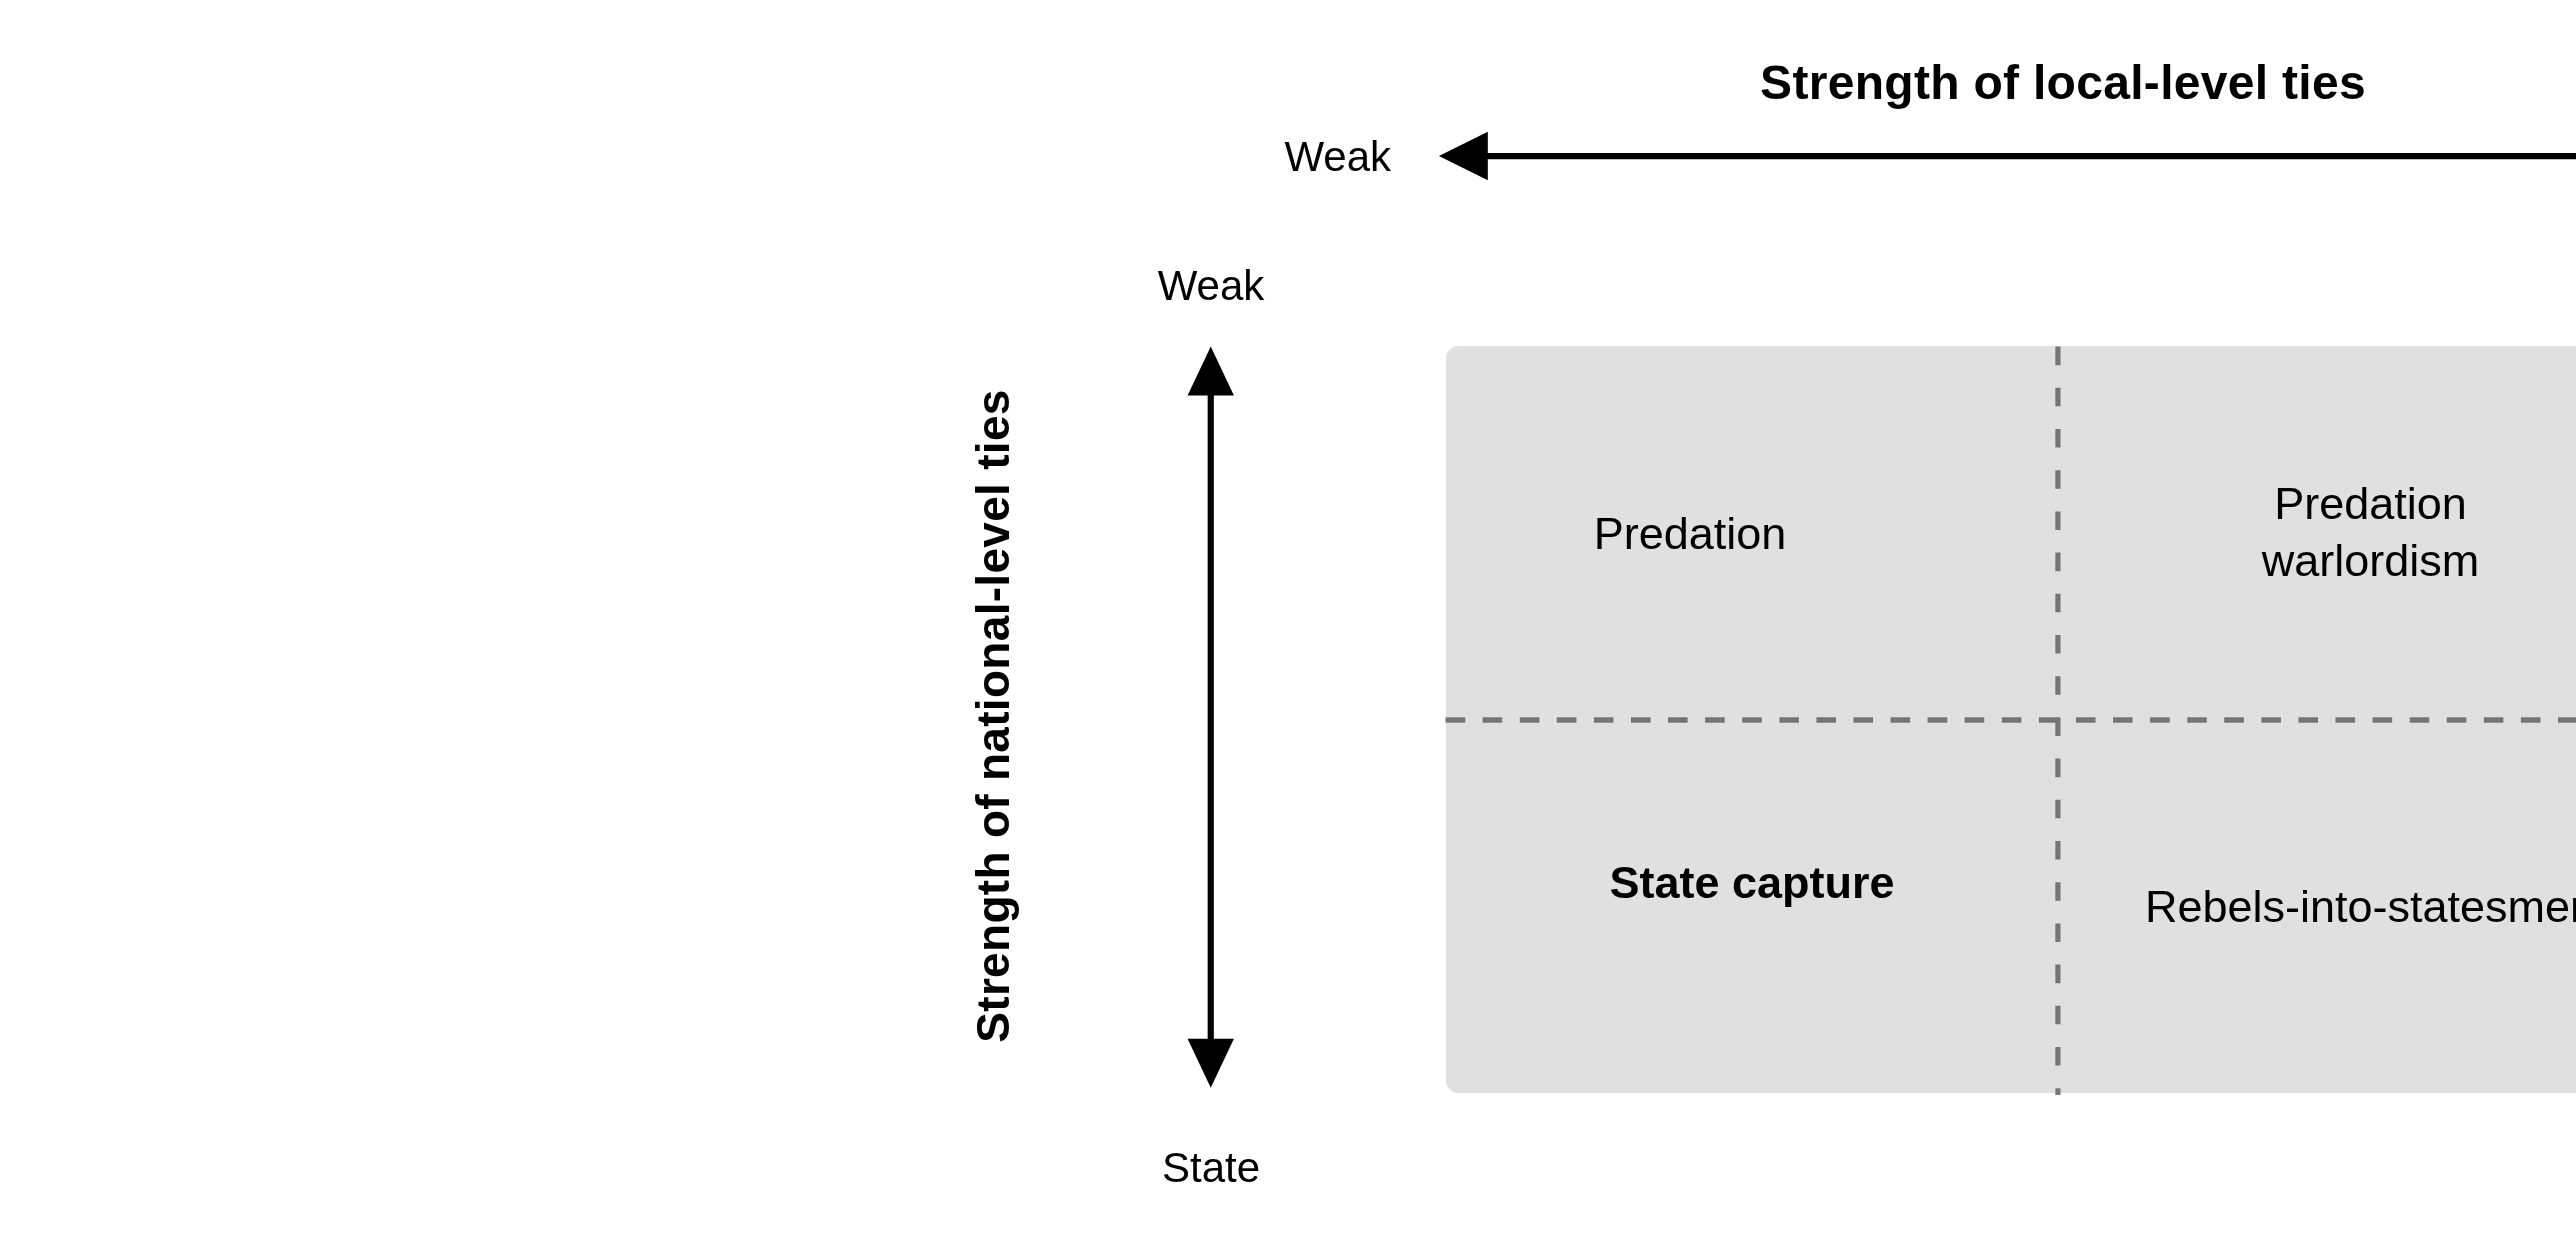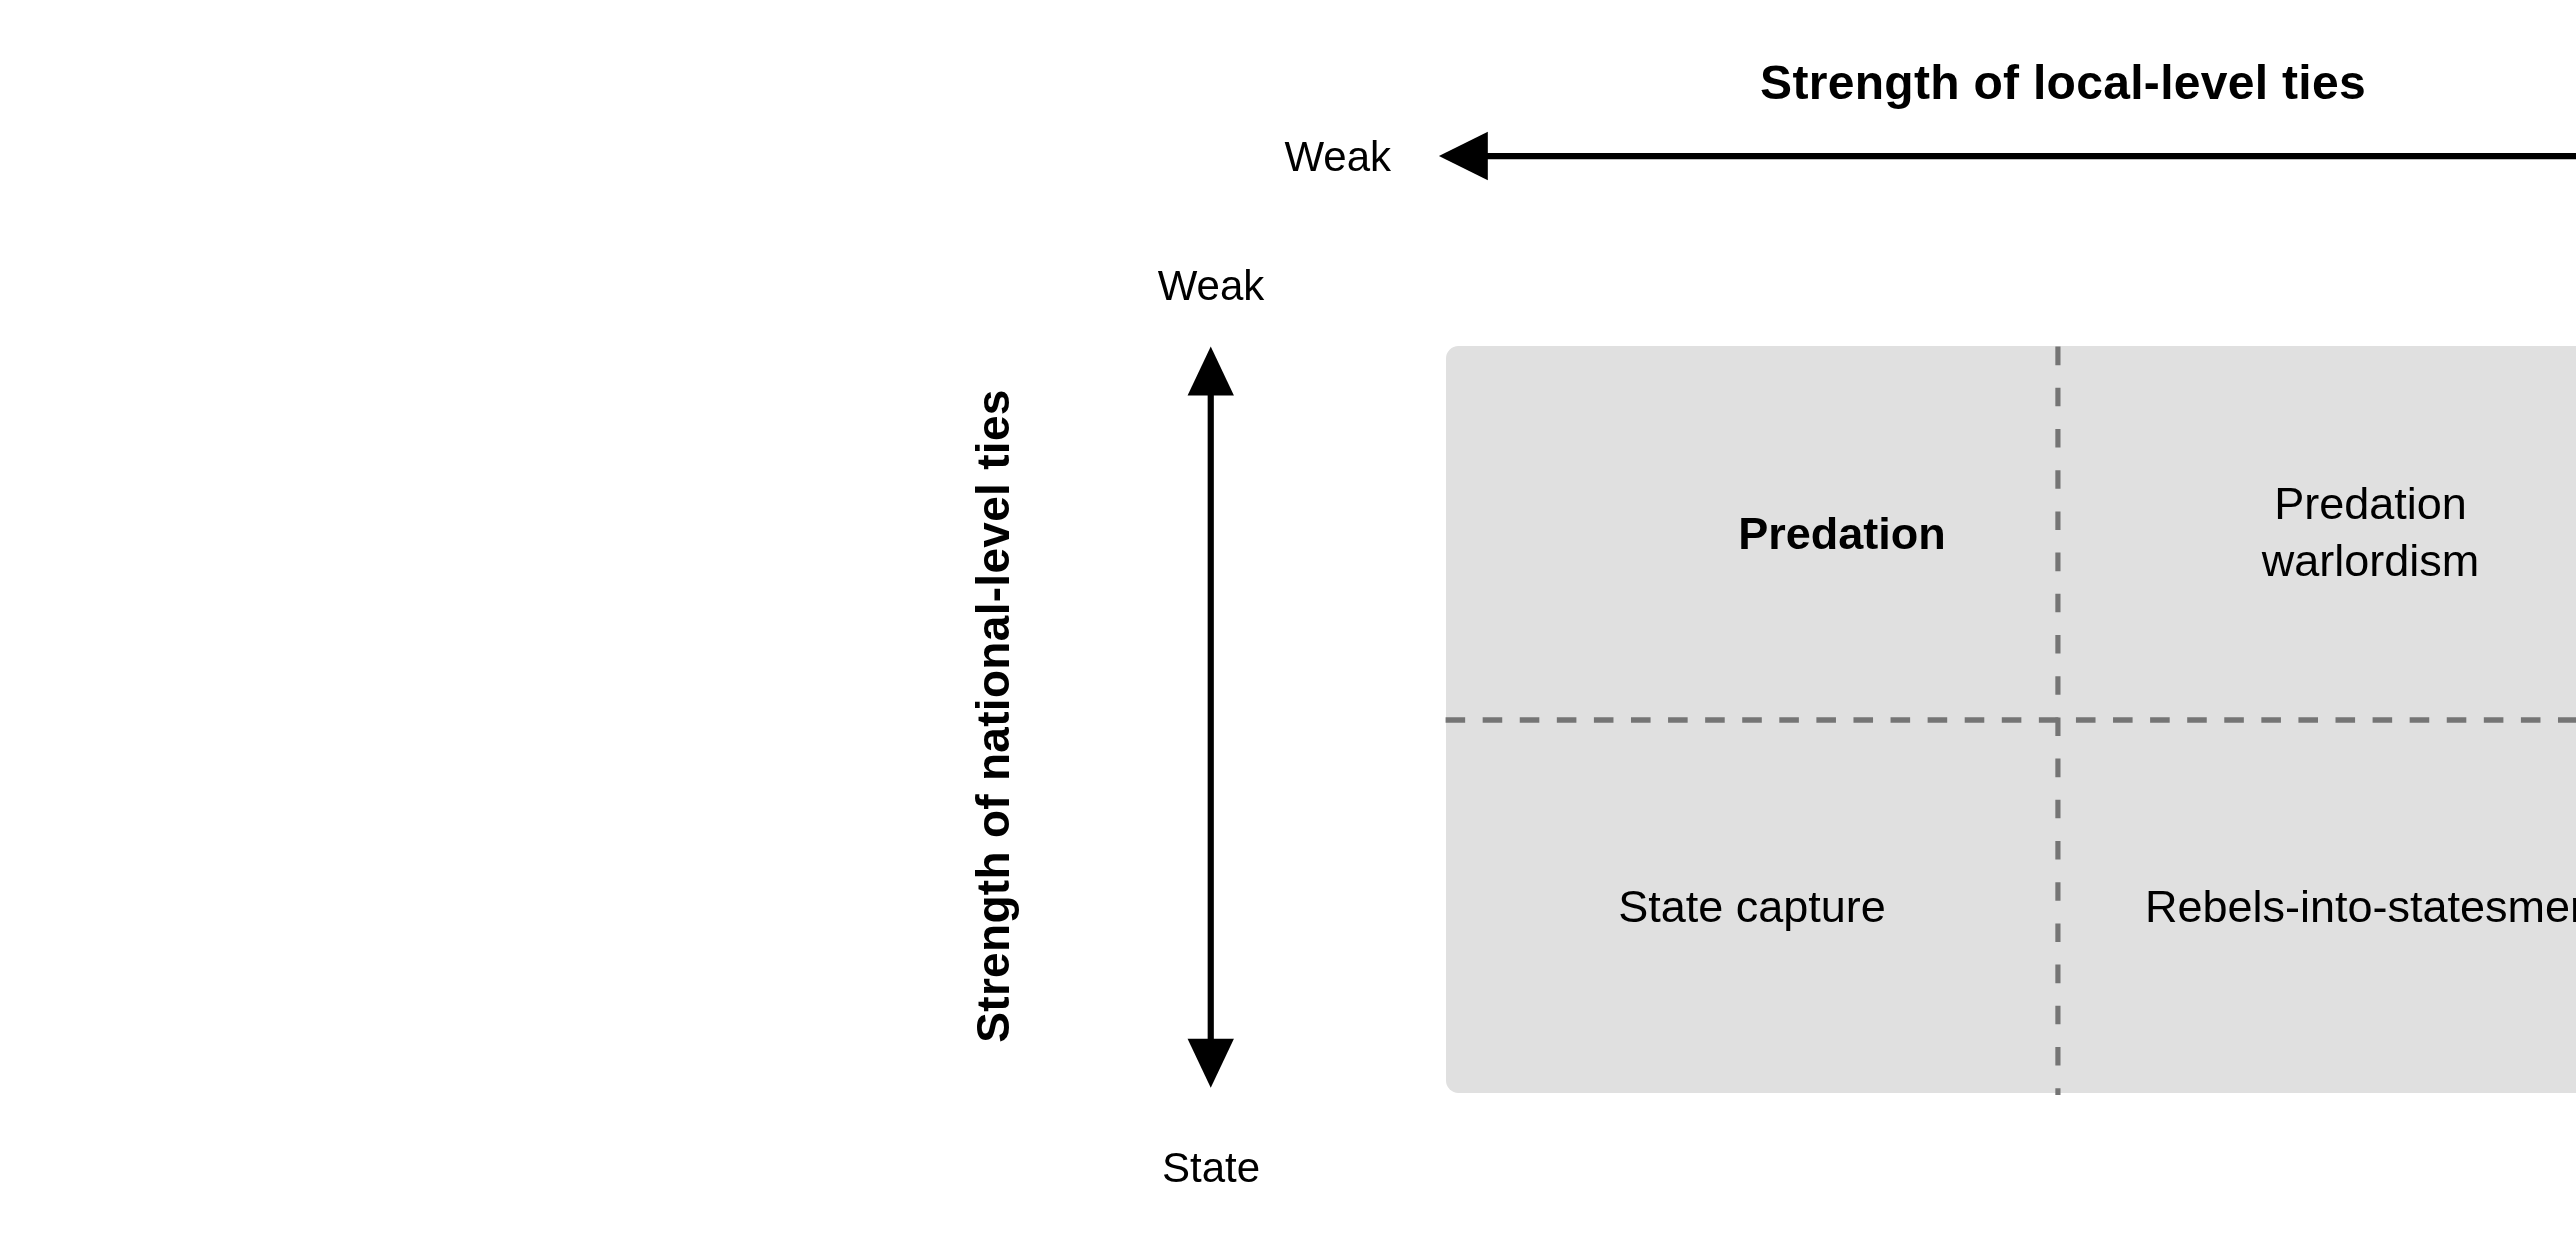--- a/index.html
+++ b/index.html
@@ -46,23 +46,23 @@
   }
 
   
   .matrix-box {
     position: absolute;
     left: 1446px; top: 346px; width: 1221px; height: 747px;
     background: var(--quadrant-box-fill);
     border-radius: 12.4px;
   }
   .quad-label { font-size: 45px; line-height: 1.26; }
-  .q-top-left     { left: 1636px; top: 507px;  width: 412px;  height: 54px; font-weight: bold; }
+  .q-top-left     { left: 1484px; top: 507px;  width: 412px;  height: 54px; }
   .q-top-right    { left: 2226px; top: 474px;  width: 289px;  height: 118px; }
-  .q-bottom-left  { left: 1546px; top: 880px; width: 412px;  height: 54px; }
+  .q-bottom-left  { left: 1546px; top: 856px; width: 412px;  height: 54px; font-weight: bold; }
   .q-bottom-right { left: 2102px; top: 880px; width: 536px; height: 54px; white-space: nowrap; }
 
   
   .overlay {
     position: absolute; inset: 0;
     width: 3709px; height: 1236px;
     pointer-events: none;
   }
   .arrow-line { stroke: var(--axis-and-text); stroke-width: 12px; }
   .arrow-head { fill: var(--axis-and-text); stroke: none; }

